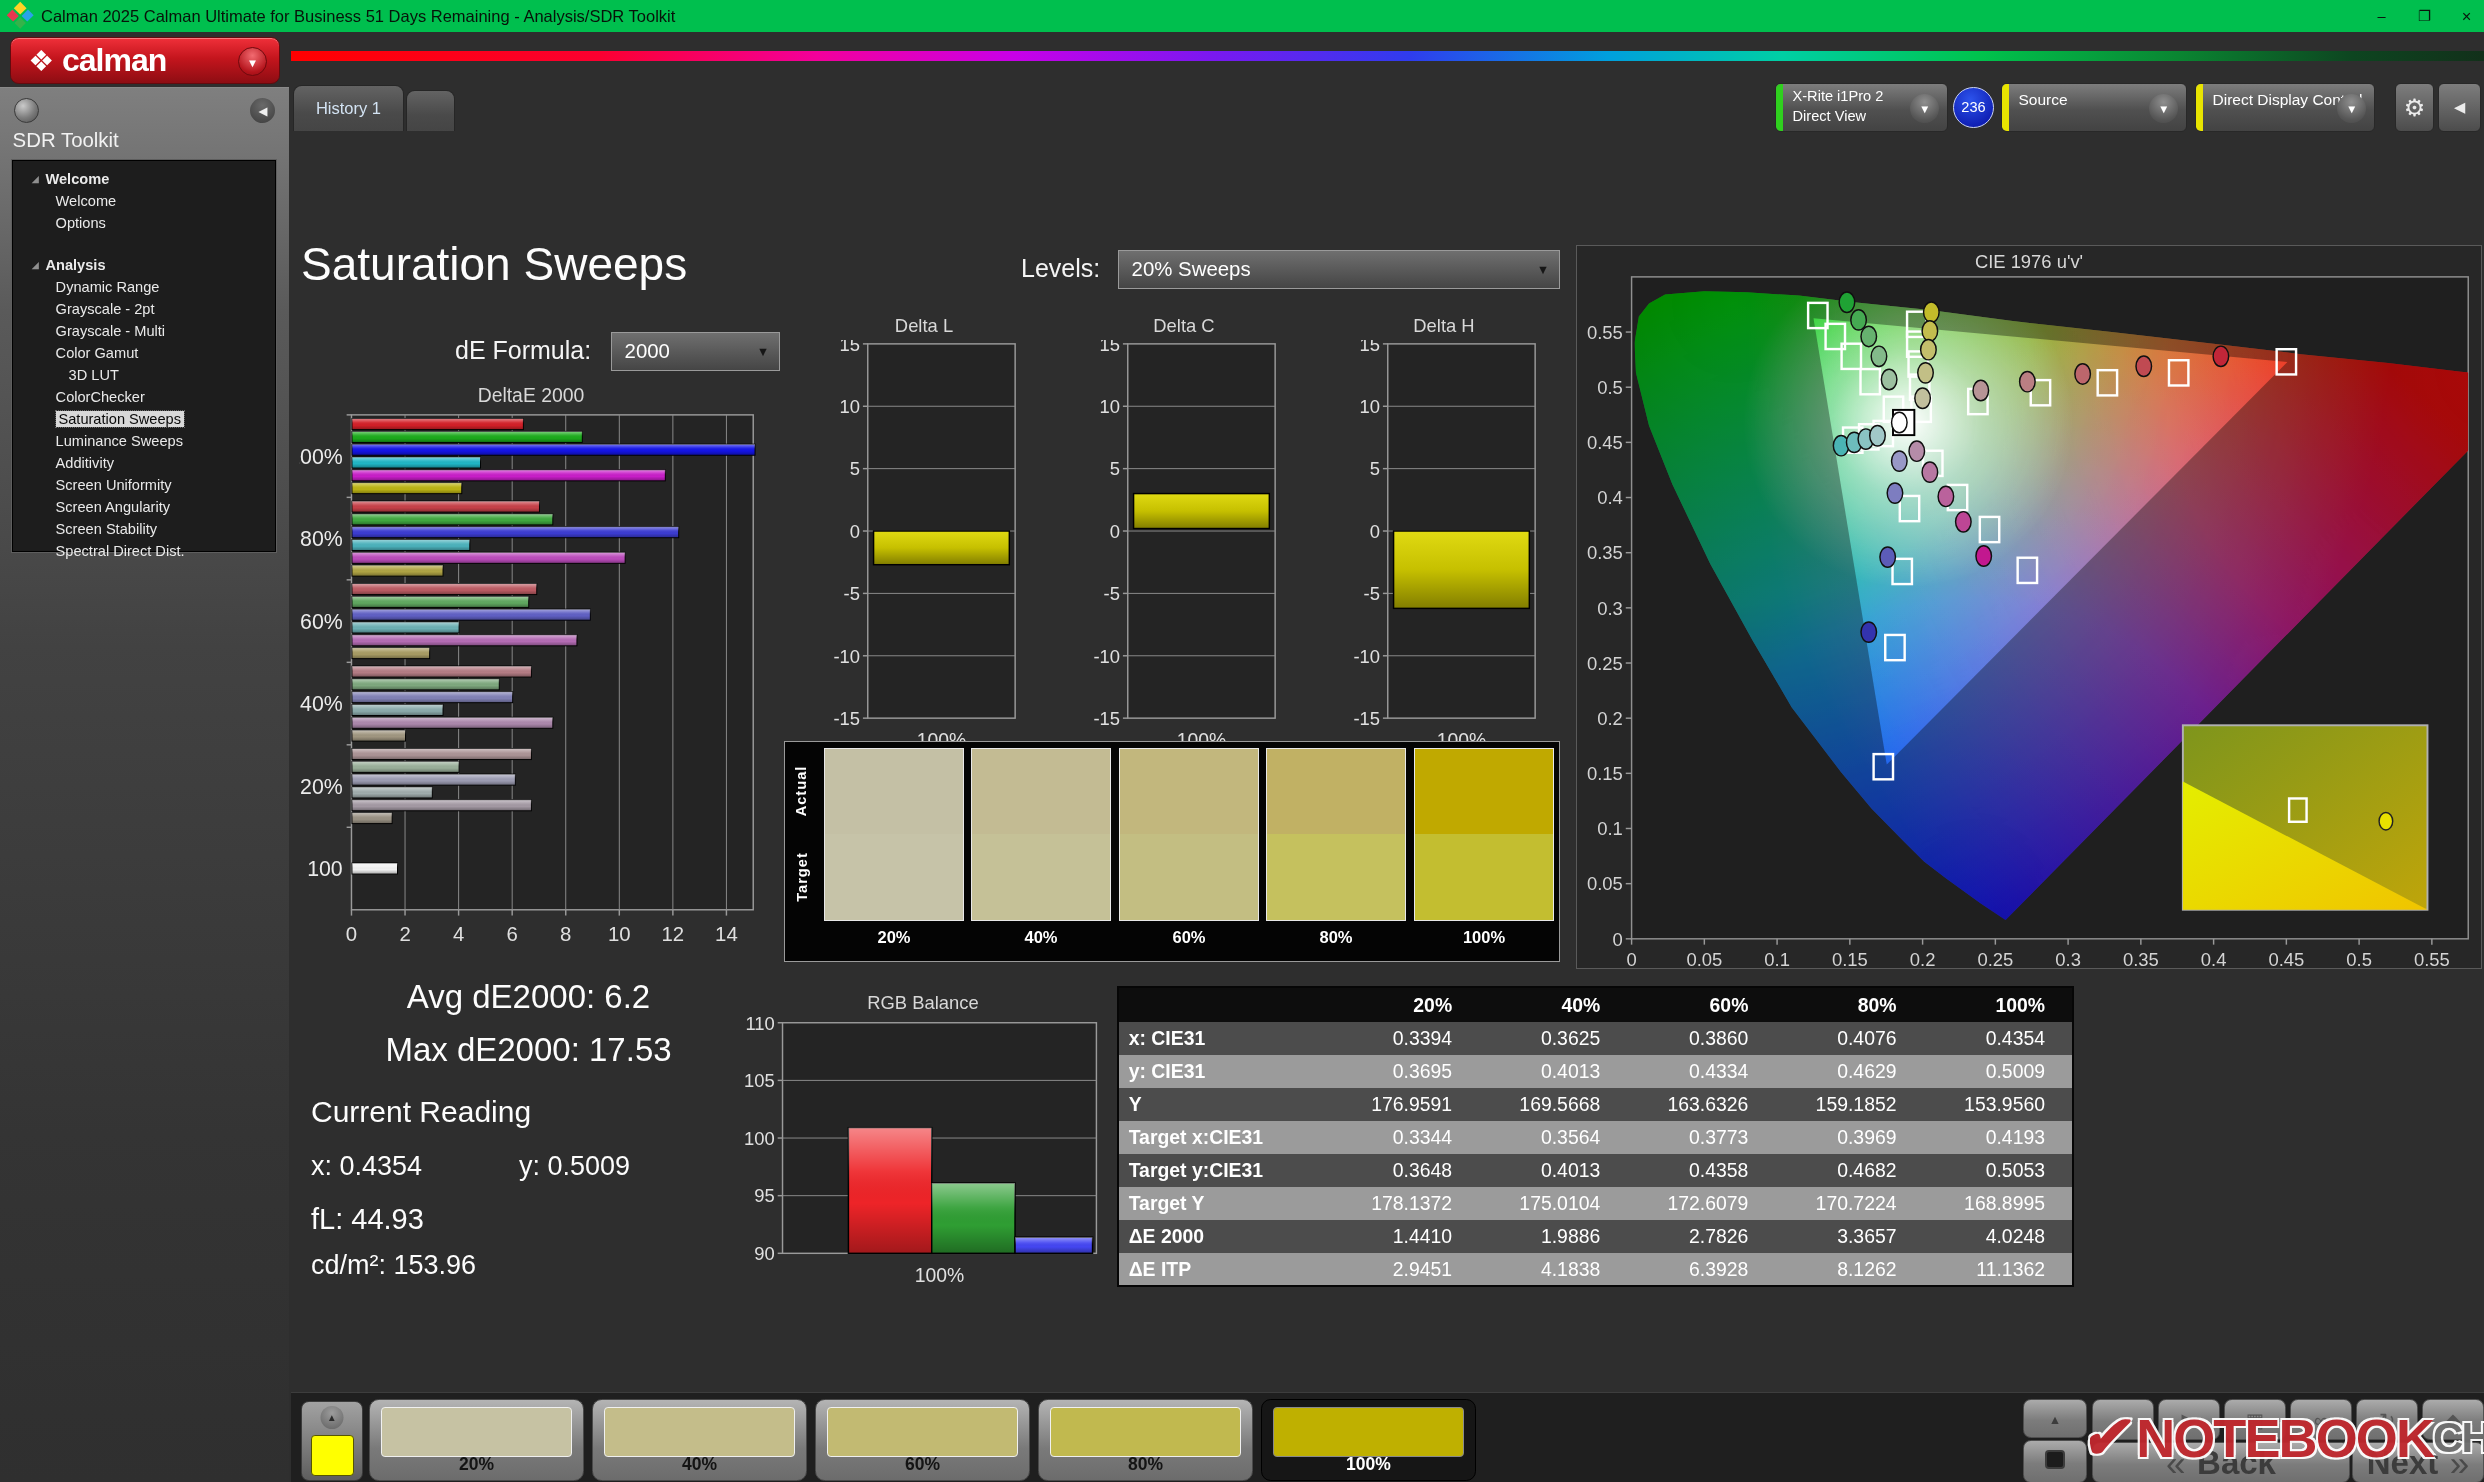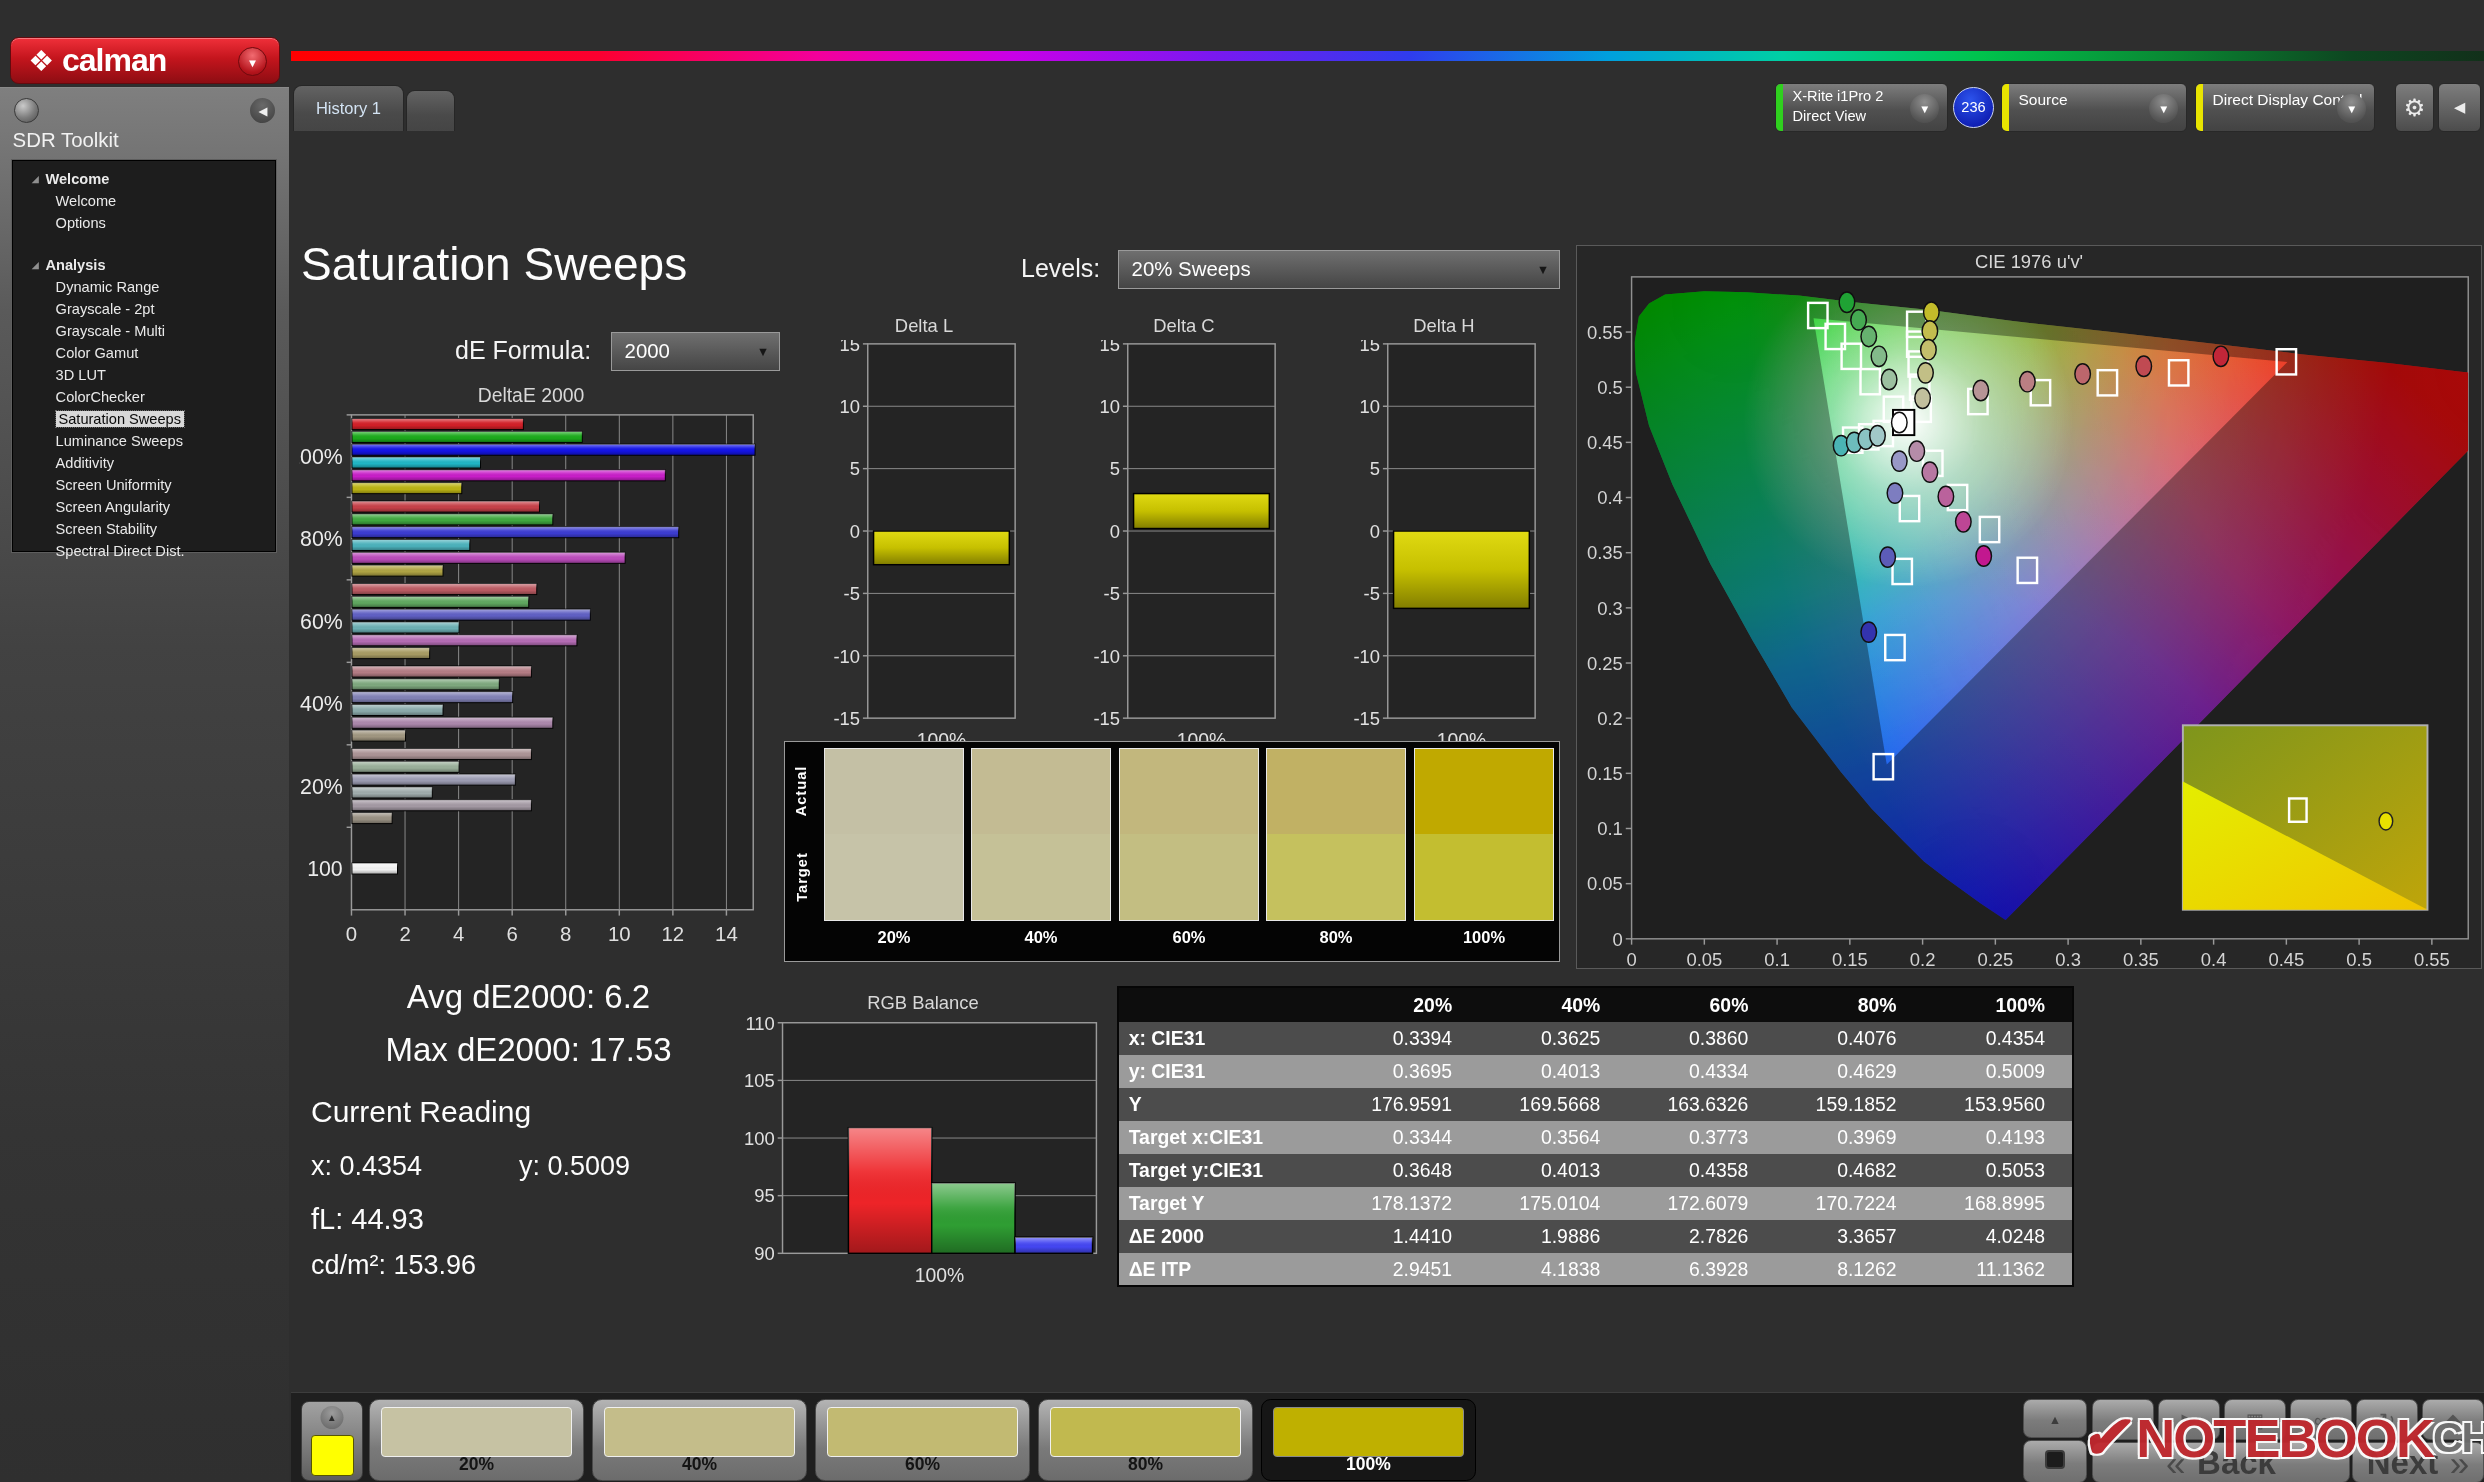--- a/index.html
+++ b/index.html
@@ -135,20 +135,32 @@
     text-shadow:-1.9px -1.9px 0 #fff,1.9px -1.9px 0 #fff,-1.9px 1.9px 0 #fff,1.9px 1.9px 0 #fff; }
   .wm-gray { font-size:42px; font-weight:800; color:#6e6e6e; letter-spacing:-1.9px;
     text-shadow:-1.9px -1.9px 0 #fff,1.9px -1.9px 0 #fff,-1.9px 1.9px 0 #fff,1.9px 1.9px 0 #fff; }
   svg text { font-family:"Liberation Sans", sans-serif; }
 </style>
 </head>
 <body>
 
 <div id="app">
 
+  <div id="titlebar">
+    <div class="tb-logo">
+      <i style="background:#ffd326"></i>
+        <i style="background:#2aa3e8"></i>
+      <i style="background:#e8374f"></i>
+        <i style="background:#35b34a"></i>
+    </div>
+    <div class="tb-title">Calman 2025 Calman Ultimate for Business 51 Days Remaining  - Analysis/SDR Toolkit</div>
+    <div class="winbtn" style="left:2360px">–</div>
+    <div class="winbtn" style="left:2403px">❐</div>
+    <div class="winbtn" style="left:2445px;font-size:16.5px">×</div>
+  </div>
 
   <div id="brandbtn">
     <span class="bl-glyph">❖</span>
     <span class="bl-text">calman</span>
     <span class="bl-knob">▼</span>
   </div>
   <div id="rainbow"></div>
 
   <div id="sidebar">
     <div class="sb-orb"></div>
@@ -156,21 +168,21 @@
     <div class="sb-title">SDR Toolkit</div>
     <div class="sb-tree">
         <div class="tree-item bold" style="padding-left: 19.4px;"><span class="expander">◢</span><span class="ti-label">Welcome</span></div>
         <div class="tree-item" style="padding-left: 43px;"><span class="ti-label">Welcome</span></div>
         <div class="tree-item" style="padding-left: 43px;"><span class="ti-label">Options</span></div>
         <div class="tree-item bold" style="padding-left: 19.4px; margin-top: 20px;"><span class="expander">◢</span><span class="ti-label">Analysis</span></div>
         <div class="tree-item" style="padding-left: 43px;"><span class="ti-label">Dynamic Range</span></div>
         <div class="tree-item" style="padding-left: 43px;"><span class="ti-label">Grayscale - 2pt</span></div>
         <div class="tree-item" style="padding-left: 43px;"><span class="ti-label">Grayscale - Multi</span></div>
         <div class="tree-item" style="padding-left: 43px;"><span class="ti-label">Color Gamut</span></div>
-        <div class="tree-item" style="padding-left: 43px;"><span class="ti-label">3D LUT</span></div>
+        <div class="tree-item" style="padding-left: 56px;"><span class="ti-label">3D LUT</span></div>
         <div class="tree-item" style="padding-left: 43px;"><span class="ti-label">ColorChecker</span></div>
         <div class="tree-item selected" style="padding-left: 43px;"><span class="ti-label">Saturation Sweeps</span></div>
         <div class="tree-item" style="padding-left: 43px;"><span class="ti-label">Luminance Sweeps</span></div>
         <div class="tree-item" style="padding-left: 43px;"><span class="ti-label">Additivity</span></div>
         <div class="tree-item" style="padding-left: 43px;"><span class="ti-label">Screen Uniformity</span></div>
         <div class="tree-item" style="padding-left: 43px;"><span class="ti-label">Screen Angularity</span></div>
         <div class="tree-item" style="padding-left: 43px;"><span class="ti-label">Screen Stability</span></div>
         <div class="tree-item" style="padding-left: 43px;"><span class="ti-label">Spectral Direct Dist.</span></div>
       </div>
   </div>

